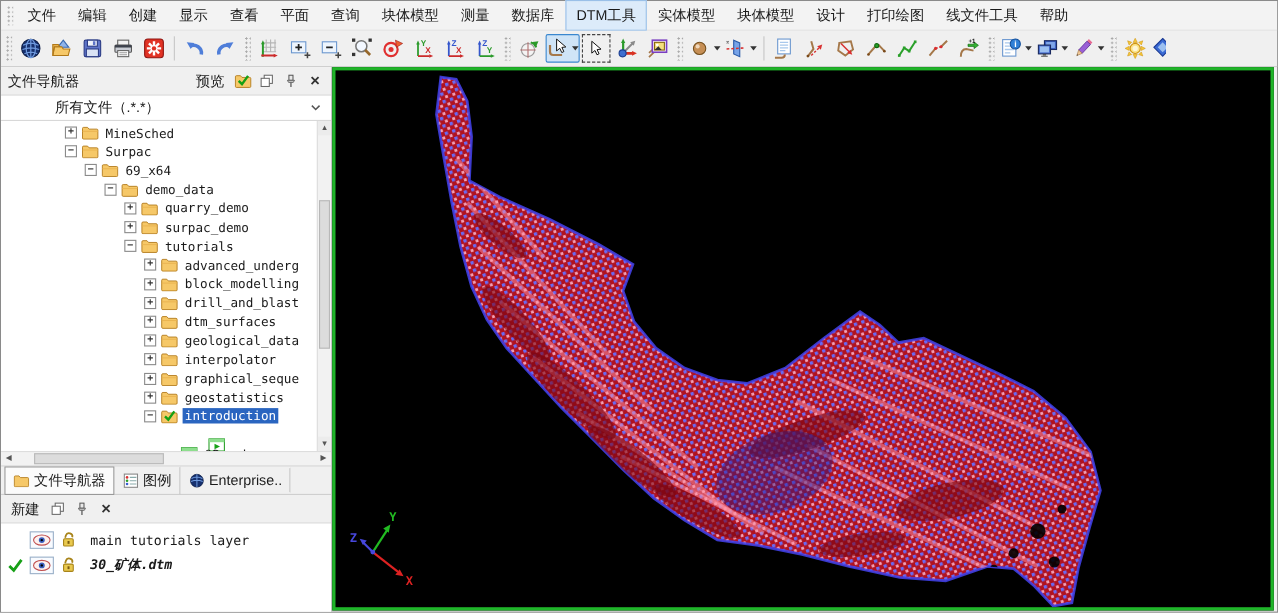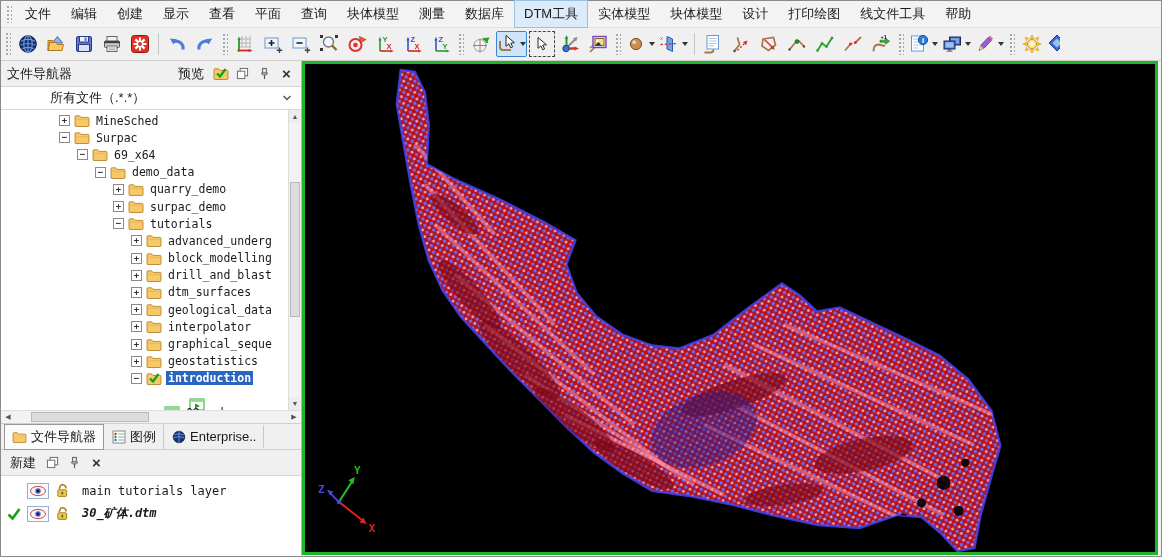--- a/index.html
+++ b/index.html
@@ -37,21 +37,21 @@
   .filter-row { height:23px; flex:0 0 23px; border-bottom:1px solid #d8d8d8; background:#fff; display:flex; align-items:center; padding:0 6px; }
   .filter-row .lbl { flex:1; white-space:nowrap;margin-left:43px; }
 
   .tree-wrap { height:300px; flex:0 0 300px; position:relative; overflow:hidden; background:#fff; }
   .tree { position:absolute; inset:0 13px 0 0; overflow:hidden; font-family:"DejaVu Sans Mono", monospace; font-size:11.5px; padding-top:2px; }
   .trow { height:17.2px; display:flex; align-items:center; white-space:nowrap; cursor:default; }
   .expander { width:11px; height:11px; flex:0 0 11px; border:1px solid #8a8a8a; background:#fff; font:bold 9px/9px "DejaVu Sans Mono", monospace; text-align:center; color:#333; margin-right:4px; }
   .noexp { width:11px; flex:0 0 11px; margin-right:4px; }
   .ticon { margin-right:4px; display:flex; }
   .tlabel { padding:0 2px; }
-  .tlabel.sel { background:#2a65c0; color:#fff; font-weight:bold; }
+  .tlabel.sel { background:#2a65c0; color:#fff; font-weight:normal; }
 
   .vscroll { position:absolute; top:0; right:0; bottom:0; width:13px; background:#f2f2f2; border-left:1px solid #ddd; }
   .varrow { height:13px; text-align:center; font-size:7px; color:#555; line-height:13px; background:#ececec; cursor:default; }
   .vthumb { position:absolute; left:1px; right:1px; top:72px; height:135px; background:#dcdcdc; border:1px solid #b8b8b8; }
   .varrow.bottom { position:absolute; bottom:0; left:0; right:0; }
 
   .hscroll { height:13px; flex:0 0 13px; background:#f2f2f2; border-top:1px solid #ddd; position:relative; }
   .harrow { position:absolute; top:0; width:14px; height:12px; text-align:center; font-size:7px; color:#555; line-height:12px; cursor:default; }
   .harrow.left { left:0; } .harrow.right { right:0; }
   .hthumb { position:absolute; top:1px; height:10px; left:30px; width:118px; background:#dcdcdc; border:1px solid #b8b8b8; }

